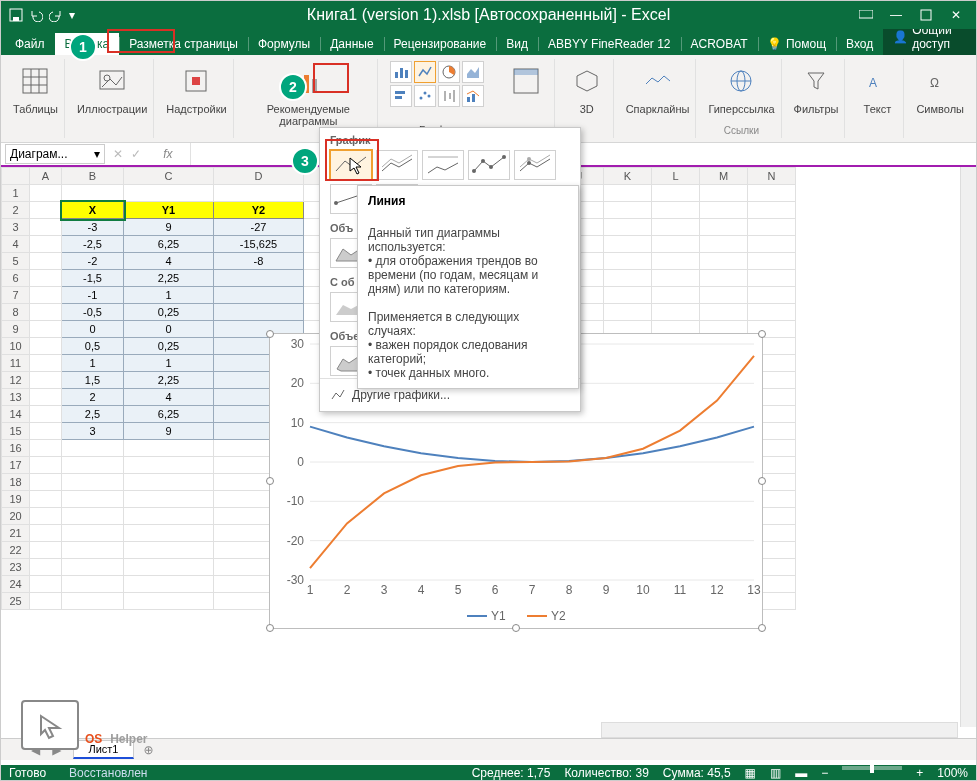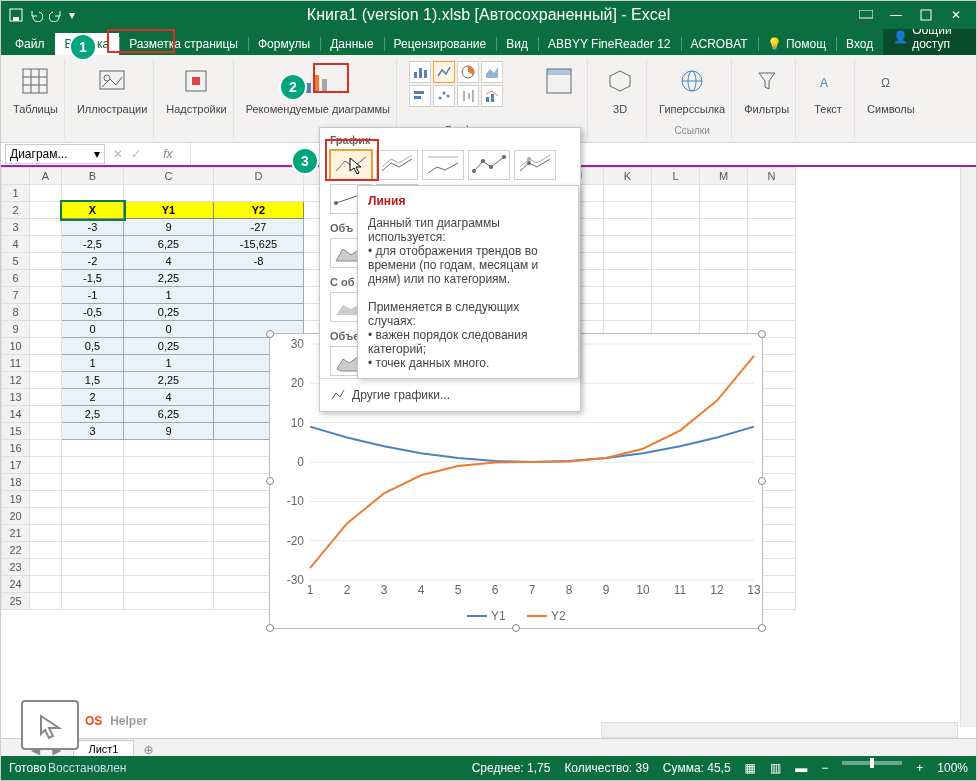--- a/index.html
+++ b/index.html
@@ -40,31 +40,31 @@
 .selB{outline:2px solid #107c41}
 .chart-emb{position:absolute;left:268px;top:166px;width:494px;height:296px;background:#fff;border:1px solid #bdbdbd}
 .chart-emb .handle{position:absolute;width:8px;height:8px;background:#fff;border:1px solid #888;border-radius:4px}
 .dropdown{position:absolute;left:318px;top:126px;width:262px;background:#fff;border:1px solid #c8c8c8;box-shadow:2px 2px 6px rgba(0,0,0,.25);z-index:50}
 .dd-title{font-weight:bold;color:#666;font-size:11px;padding:6px 10px 2px}
 .dd-row{display:flex;gap:4px;padding:2px 10px}
 .dd-thumb{width:42px;height:30px;border:1px solid #d0d0d0;background:#fff;display:flex;align-items:center;justify-content:center}
 .dd-thumb.hl{border:1px solid #f0a030;background:#fff3e0;outline:1px solid #f0a030}
 .dd-more{border-top:1px solid #e0e0e0;padding:8px 10px;color:#444;display:flex;align-items:center;gap:6px}
 .tooltip{position:absolute;left:356px;top:184px;width:222px;background:#fff;border:1px solid #c8c8c8;box-shadow:2px 2px 6px rgba(0,0,0,.2);padding:8px 10px;z-index:60;font-size:11px;color:#444}
-.tooltip b{display:block;margin-bottom:8px;color:#b91c1c}
+.tooltip b{display:block;margin-bottom:18px;color:#000000}
 .badge{position:absolute;width:28px;height:28px;border-radius:14px;background:#00a57d;border:2px solid #fff;color:#fff;display:flex;align-items:center;justify-content:center;font-weight:bold;font-size:14px;z-index:80}
 .redbox{position:absolute;border:2px solid #d93025;z-index:70}
 .btm-tabs{position:absolute;left:0;right:0;bottom:20px;height:22px;background:#f3f2f1;border-top:1px solid #ccc;display:flex;align-items:center;padding-left:30px;gap:2px}
 .sheet-tab{padding:2px 14px;border:1px solid #ccc;border-bottom:none;background:#fff;font-size:11px}
 .sheet-tab.active{border-bottom:2px solid #1d4ed8}
-.status{position:absolute;left:0;right:0;bottom:0;height:24px;background:#0b6e3f;color:#fff;display:flex;align-items:center;font-size:11px;padding:0 8px;gap:2px}
+.status{position:absolute;left:0;right:0;bottom:0;height:15px;background:#0b6e3f;color:#fff;display:flex;align-items:center;font-size:11px;padding:0 8px;gap:23px}
 .status .right{margin-left:auto;display:flex;gap:14px;align-items:flex-start}
 .scrollbar-h{position:absolute;right:18px;bottom:22px;left:600px;height:16px;background:#f0f0f0;border:1px solid #ddd}
 .scrollbar-v{position:absolute;right:0;top:0;bottom:0;width:16px;background:#f0f0f0;border-left:1px solid #ddd}
-.logo{position:absolute;left:20px;bottom:30px;z-index:90;display:flex;align-items:flex-start;gap:6px}
+.logo{position:absolute;left:20px;bottom:30px;z-index:90;display:flex;align-items:flex-end;gap:6px}
 .logo .sq{width:58px;height:50px;border:2px solid #888;border-radius:4px;display:flex;align-items:center;justify-content:center;position:relative;background:#fff}
 .logo .txt{font-size:28px;font-weight:600}
 .logo .os{color:#e84f1c}.logo .help{color:#9e9e9e}
 svg{display:block}
 </style>
 </head>
 <body>
 
 <div class="titlebar">
   <div class="tb-left">
@@ -237,20 +237,30 @@
       </div>
     </div>
   <div class="rgroup">
       <div class="rg-inner">
         <div class="rg-icon">
           <svg width="28" height="28">
             <path d="M14 4 L24 9 L24 19 L14 24 L4 19 L4 9 Z" fill="none" stroke="#666"></path>
           </svg>
         </div>
         <div class="rg-label">3D</div>
+      </div>
+    </div>
+  <div class="rgroup">
+      <div class="rg-inner">
+        <div class="rg-icon">
+          <svg width="28" height="14">
+            <path d="M2 10 L8 4 L14 8 L20 2 L26 7" fill="none" stroke="#4e81bd"></path>
+          </svg>
+        </div>
+        <div class="rg-label">Спарклайны</div>
       </div>
     </div>
   <div class="rgroup">
       <div class="rg-inner">
         <div class="rg-icon">
           <svg width="28" height="28">
             <circle cx="14" cy="14" r="10" fill="none" stroke="#4e81bd"></circle>
             <ellipse cx="14" cy="14" rx="4" ry="10" fill="none" stroke="#4e81bd"></ellipse>
             <line x1="4" y1="14" x2="24" y2="14" stroke="#4e81bd"></line>
           </svg>

